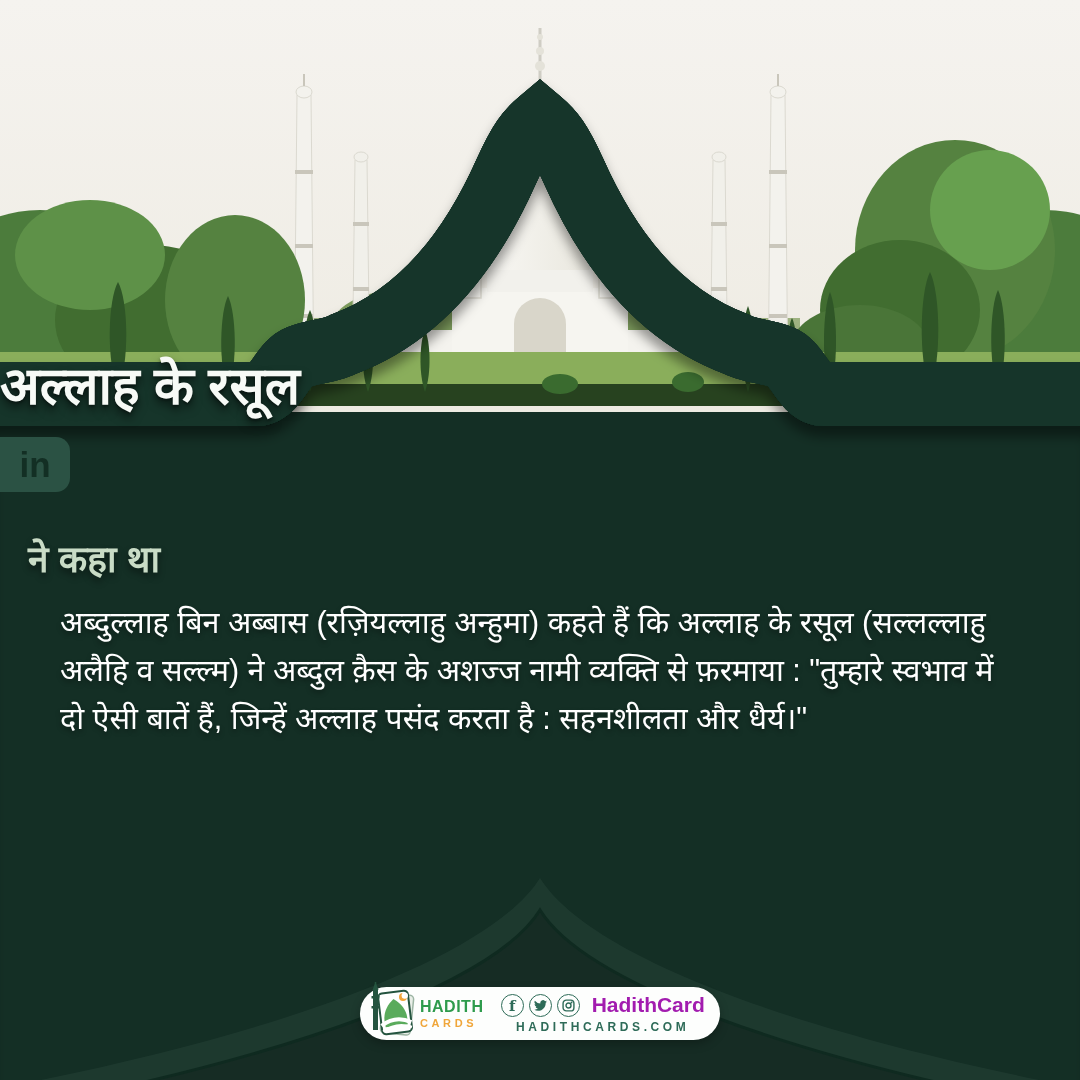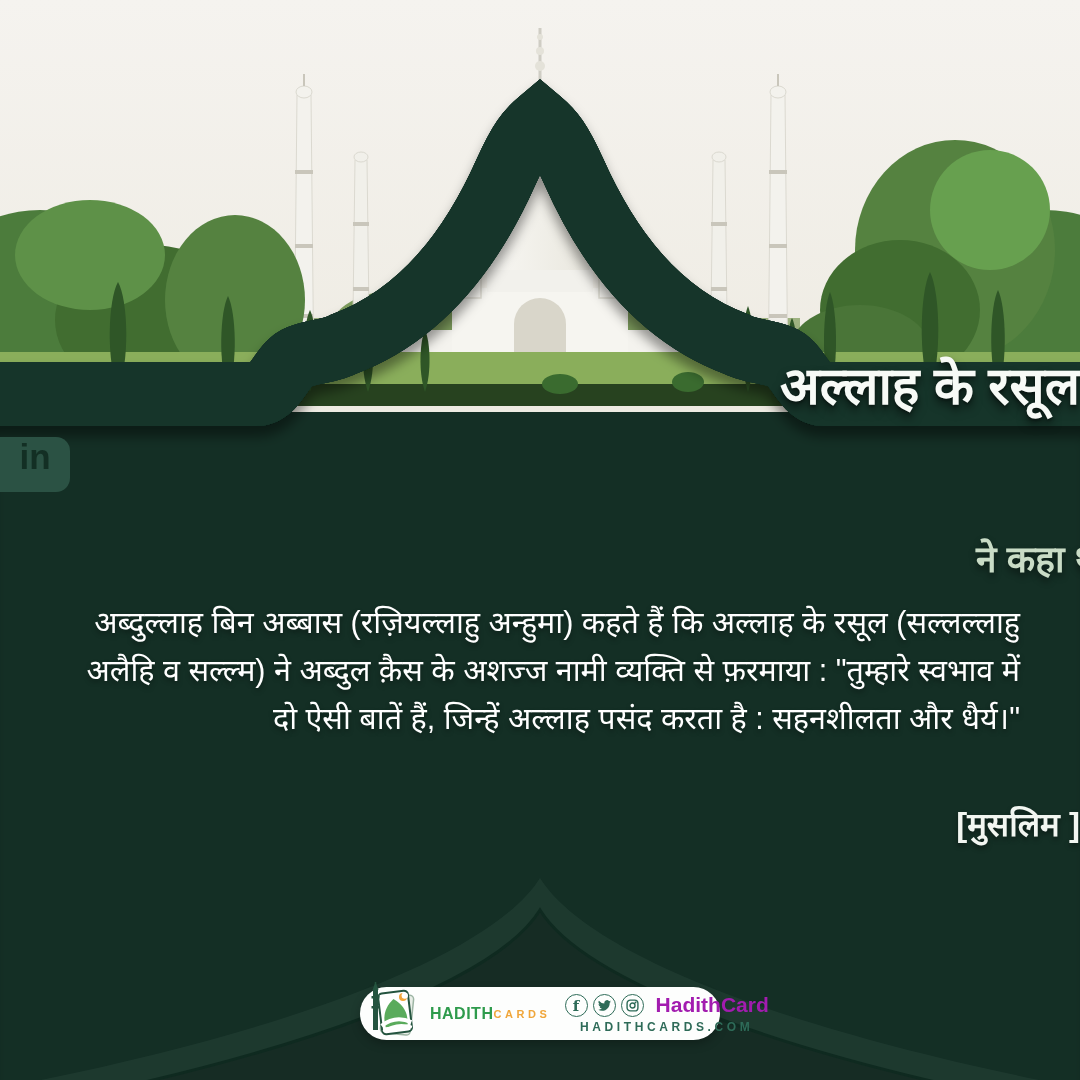--- a/index.html
+++ b/index.html
@@ -3,47 +3,47 @@
 <meta charset="utf-8">
 <style>
   html,body{margin:0;padding:0;background:#0e241b;}
   .card{
     position:relative;width:1080px;height:1080px;overflow:hidden;
     font-family:"Liberation Sans","DejaVu Sans",sans-serif;
     background:#142f25;
   }
   .scene{position:absolute;inset:0;display:block;}
   
-  .txt{position:absolute;left:0;width:100%;text-align:right;color:#f7faf6;}
+  .txt{position:absolute;left:0;width:100%;text-align:left;color:#f7faf6;}
   .hero1{top:348px;font-size:52px;font-weight:700;
          text-shadow:0 6px 10px rgba(0,0,0,.55),0 2px 3px rgba(0,0,0,.4);}
   .hero2{top:424px;font-size:63px;font-weight:700;
          text-shadow:0 7px 12px rgba(0,0,0,.55),0 2px 3px rgba(0,0,0,.4);}
   .hero3{top:532px;font-size:37px;font-weight:700;color:#c9dcc6;
          text-shadow:0 4px 7px rgba(0,0,0,.45);padding-left:28px;}
   .bodytxt{top:598px;left:60px;width:960px;font-size:30.5px;line-height:48px;
          font-weight:500;color:#ffffff;text-shadow:0 3px 5px rgba(0,0,0,.35);}
   .source{top:801px;font-size:33px;font-weight:600;color:#f2f6f1;
          text-shadow:0 3px 5px rgba(0,0,0,.4);}
   
   .in-badge{
     position:absolute;left:0;top:437px;width:70px;height:55px;
     background:#2b5244;border-radius:0 14px 14px 0;
-    display:flex;justify-content:center;
+    display:flex;align-items:center;justify-content:center;
     color:#132f24;font-size:35px;font-weight:700;letter-spacing:0;
   }
   
   .pill{
     position:absolute;left:360px;top:987px;width:360px;height:53px;
     background:#fdfefd;border-radius:27px;
     display:flex;align-items:center;padding:0 12px 0 10px;box-sizing:border-box;
     box-shadow:0 4px 10px rgba(0,0,0,.25);
   }
   .logo-icon{flex:0 0 auto;margin-top:-8px;}
-  .logo-text{display:flex;margin-left:14px;line-height:1;}
+  .logo-text{display:flex;flex-direction:column;margin-left:4px;line-height:1;}
   .logo-text .l1{font-size:16px;font-weight:800;color:#2e9b4c;letter-spacing:.5px;}
   .logo-text .l2{font-size:11px;font-weight:800;color:#f0a63a;letter-spacing:3.6px;margin-top:3px;}
   .pill-right{display:flex;flex-direction:column;align-items:center;margin-left:14px;flex:1;}
   .social-row{display:flex;align-items:center;gap:5px;}
   .circle{
     width:23px;height:23px;border:1.7px solid #2e6b58;border-radius:50%;
     display:flex;align-items:center;justify-content:center;box-sizing:border-box;
   }
   .circle .fb{font-size:15px;font-weight:800;color:#2e6b58;margin-top:1px;font-family:"DejaVu Serif",serif;}
   .brand{font-size:21px;font-weight:600;color:#a21caf;margin-left:7px;}
@@ -216,21 +216,20 @@
   </svg>
 
   <div class="in-badge">
     <span>in</span>
   </div>
 
   <div class="txt hero1">अल्लाह के रसूल</div>
   <div class="txt hero3">ने कहा था</div>
 
   <div class="txt bodytxt">अब्दुल्लाह बिन अब्बास (रज़ियल्लाहु अन्हुमा) कहते हैं कि अल्लाह के रसूल (सल्लल्लाहु अलैहि व सल्ल्म) ने अब्दुल क़ैस के अशज्ज नामी व्यक्ति से फ़रमाया : "तुम्हारे स्वभाव में दो ऐसी बातें हैं, जिन्हें अल्लाह पसंद करता है : सहनशीलता और धैर्य।"</div>
-  <div class="txt source">[मुसलिम ]</div>
 
   <div class="pill">
     <svg class="logo-icon" width="46" height="56" viewBox="0 0 46 56" aria-hidden="true">
       <rect x="12" y="12" width="30" height="40" rx="4" fill="#e8eee7" stroke="#9db5a4" stroke-width="1.5" transform="rotate(6 27 32)"></rect>
       <rect x="10" y="10" width="30" height="41" rx="4" fill="#ffffff" stroke="#24543f" stroke-width="2" transform="rotate(-7 25 30)"></rect>
       <path d="M14 44 C 12 32 16 24 25 17 C 34 24 38 32 36 44 Z" fill="#5aab5c" transform="rotate(-7 25 30)"></path>
       <path d="M10 42 Q 25 33 40 42" stroke="#ffffff" stroke-width="4" fill="none" transform="rotate(-7 25 30)"></path>
       <path d="M11 48 Q 25 40 40 47" stroke="#ffffff" stroke-width="2.5" fill="none" transform="rotate(-7 25 30)"></path>
       <circle cx="33" cy="15" r="4" fill="#f2a63b"></circle>
       <circle cx="34.8" cy="13.6" r="3.2" fill="#ffffff"></circle>

